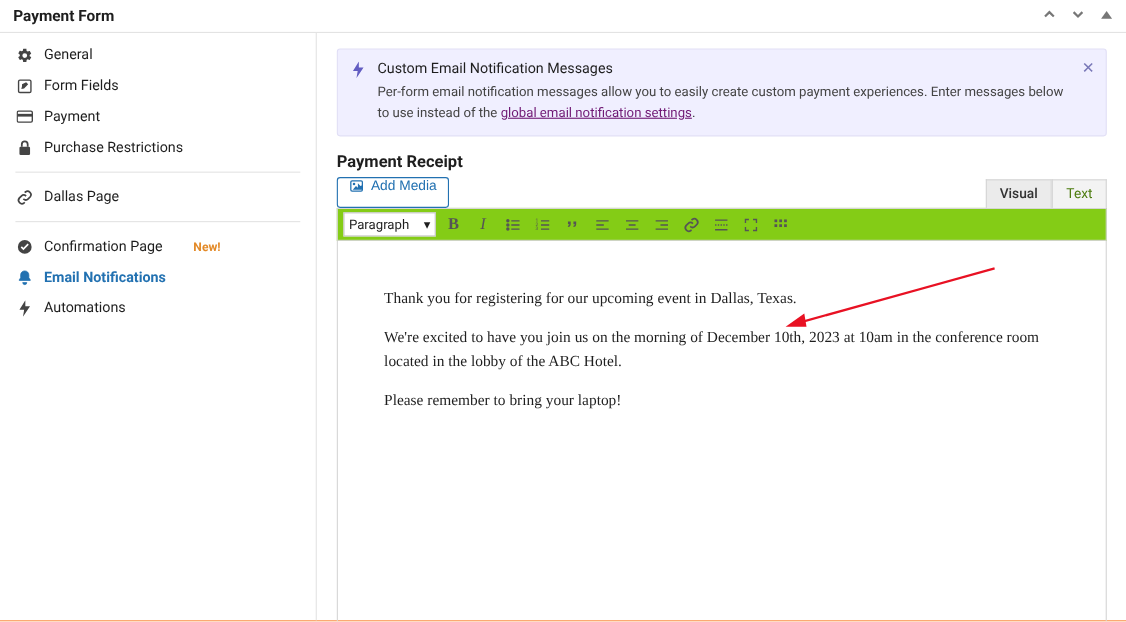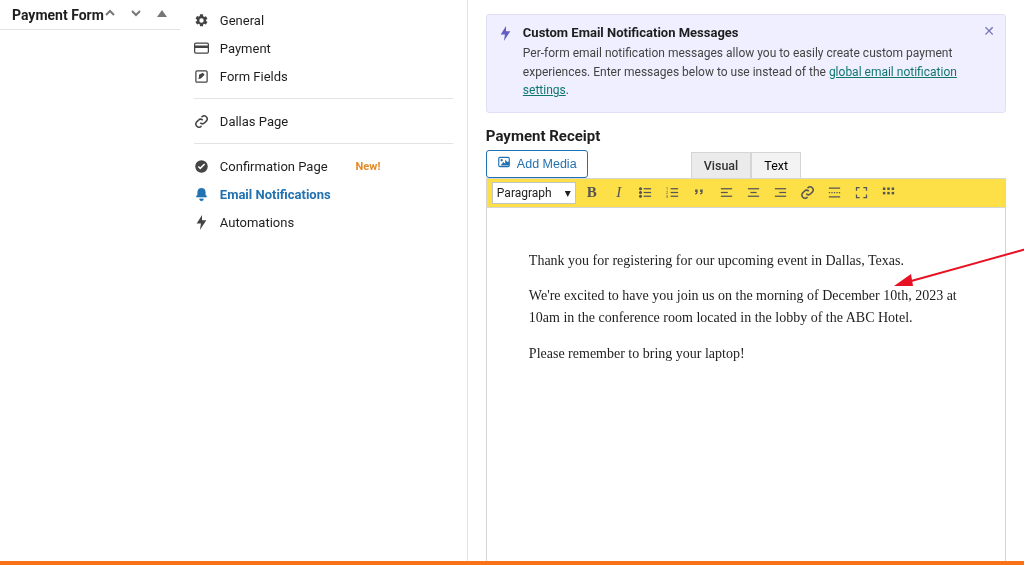--- a/index.html
+++ b/index.html
@@ -1,51 +1,51 @@
 <!DOCTYPE html>
 <html><head>
 <meta charset="utf-8">
 <style>
   *{box-sizing:border-box;margin:0;padding:0}
   html,body{font-family:-apple-system,BlinkMacSystemFont,"Segoe UI",Roboto,sans-serif;font-size:13px;color:#1e1e1e;background:#fff}
-  .app{width:1024px;height:565px;display:flex;border-bottom:4px solid #f97316}
+  .app{width:1024px;height:565px;display:flex;flex-direction:column;border-bottom:1px solid #f97316}
   
   .hdr{height:30px;display:flex;align-items:center;justify-content:space-between;padding:0 12px;border-bottom:1px solid #e3e3e3}
   .hdr-title{font-weight:700;font-size:14px}
   .hdr-ctrls{display:flex;gap:14px;color:#666}
   .hdr-ctrls span{cursor:pointer}
   
   .body{flex:1;display:flex;min-height:0}
   .sidebar{width:288px;border-right:1px solid #e3e3e3;padding-top:6px}
   .main{flex:1;padding:14px 18px 0 18px;overflow:auto}
   
   .nav-item{display:flex;align-items:center;height:28px;padding:0 14px;gap:10px;font-size:13px;cursor:pointer;color:#1e1e1e}
   .nav-item.active{color:#2271b1;font-weight:700}
   .nav-item.active .ico svg path,.nav-item.active .ico svg rect,.nav-item.active .ico svg circle{fill:#2271b1;stroke:#2271b1}
   .nav-sep{margin:8px 14px;border:none;border-top:1px solid #e3e3e3}
   .nav-badge{color:#e38a28;font-size:11px;font-weight:700;margin-left:18px}
   .ico{width:16px;height:16px;display:flex;align-items:center;justify-content:center;color:#444}
   
   .notice{background:#f0efff;border:1px solid #e1dff6;border-radius:3px;padding:10px 30px 12px 36px;position:relative;margin-bottom:14px}
   .notice-ico{position:absolute;left:12px;top:11px}
   .notice-close{position:absolute;right:10px;top:8px;color:#7a79b8;cursor:pointer;font-size:14px}
-  .notice-title{font-weight:700;margin-bottom:4px;font-size:13px}
+  .notice-title{font-weight:400;margin-bottom:4px;font-size:13px}
   .notice-body{font-size:12px;color:#444;line-height:1.55}
-  .notice-body a{color:#0f766e;text-decoration:underline}
+  .notice-body a{color:#701a75;text-decoration:underline}
   
   .fld-label{font-weight:700;font-size:15px;margin-bottom:5px}
-  .btn{display:inline-flex;align-items:center;gap:6px;height:28px;padding:0 10px;border:1px solid #2271b1;color:#2271b1;background:#fff;border-radius:3px;cursor:pointer;font-size:12.5px}
+  .btn{display:inline-flex;gap:6px;height:28px;padding:0 10px;border:1px solid #2271b1;color:#2271b1;background:#fff;border-radius:3px;cursor:pointer;font-size:12.5px}
   
   .editor-wrap{margin-top:-28px}
-  .editor-topbar{display:flex;justify-content:center;align-items:flex-end}
+  .editor-topbar{display:flex;justify-content:flex-end;align-items:flex-end}
   .left-slot{height:28px}
   .ed-tabs{display:flex}
-  .ed-tab{height:26px;padding:0 12px;border:1px solid #d5d5d5;border-bottom:none;background:#f3f3f3;font-size:12.5px;cursor:pointer;display:flex;align-items:center;color:#000000}
+  .ed-tab{height:26px;padding:0 12px;border:1px solid #d5d5d5;border-bottom:none;background:#f3f3f3;font-size:12.5px;cursor:pointer;display:flex;align-items:center;color:#4d7c0f}
   .ed-tab.active{background:#ebebeb;color:#333;font-weight:500}
-  .ed-toolbar{border:1px solid #d5d5d5;background:#fde047;padding:3px 5px;display:flex;align-items:center;gap:5px}
+  .ed-toolbar{border:1px solid #d5d5d5;background:#84cc16;padding:3px 5px;display:flex;align-items:center;gap:5px}
   .para-sel{height:22px;font-size:12px;border:1px solid #c4c4c4;background:#fff;padding:0 4px;min-width:84px;cursor:pointer;display:flex;align-items:center;justify-content:space-between}
   .tbtn{width:22px;height:22px;display:flex;align-items:center;justify-content:center;cursor:pointer;color:#555}
   .ed-content{border:1px solid #d5d5d5;border-top:none;height:370px;padding:42px 42px 20px 42px;font-family:Georgia,'Times New Roman',serif;font-size:14px;line-height:1.55;position:relative}
   .ed-content p{margin-bottom:14px}
   
   .arrow{position:absolute;pointer-events:none}
 </style>
 </head>
 <body>
 
@@ -72,35 +72,44 @@
       <div class="nav-item">
         <span class="ico">
             <svg width="15" height="15" viewBox="0 0 24 24" fill="#444">
               <path d="M19.14 12.94a7 7 0 0 0 .05-.94 7 7 0 0 0-.05-.94l2.03-1.58a.5.5 0 0 0 .12-.63l-1.92-3.32a.5.5 0 0 0-.6-.22l-2.39.96a7 7 0 0 0-1.62-.94l-.36-2.54A.5.5 0 0 0 13.9 2h-3.8a.5.5 0 0 0-.5.42l-.36 2.54a7 7 0 0 0-1.62.94l-2.39-.96a.5.5 0 0 0-.6.22L2.71 8.48a.5.5 0 0 0 .12.63l2.03 1.58a7 7 0 0 0-.05.94 7 7 0 0 0 .05.94l-2.03 1.58a.5.5 0 0 0-.12.63l1.92 3.32a.5.5 0 0 0 .6.22l2.39-.96a7 7 0 0 0 1.62.94l.36 2.54a.5.5 0 0 0 .5.42h3.8a.5.5 0 0 0 .5-.42l.36-2.54a7 7 0 0 0 1.62-.94l2.39.96a.5.5 0 0 0 .6-.22l1.92-3.32a.5.5 0 0 0-.12-.63ZM12 15.5A3.5 3.5 0 1 1 15.5 12 3.5 3.5 0 0 1 12 15.5Z"></path>
             </svg>
           </span>
         <span>General</span>
       </div>
       <div class="nav-item">
         <span class="ico">
+            <svg width="15" height="15" viewBox="0 0 24 24" fill="none" stroke="#444" stroke-width="2">
+              <rect x="3" y="3" width="18" height="18" rx="2"></rect>
+              <path d="M8 9l6-3 3 3-6 6-4 1 1-4z" fill="#444" stroke="none"></path>
+            </svg>
+          </span>
+        <span>Form Fields</span>
+      </div>
+      <div class="nav-item">
+        <span class="ico">
             <svg width="15" height="12" viewBox="0 0 24 18" fill="#444">
               <rect x="1" y="1" width="22" height="16" rx="2" fill="none" stroke="#444" stroke-width="2"></rect>
               <rect x="1" y="5" width="22" height="4"></rect>
             </svg>
           </span>
         <span>Payment</span>
       </div>
       <div class="nav-item">
         <span class="ico">
-            <svg width="15" height="15" viewBox="0 0 24 24" fill="none" stroke="#444" stroke-width="2">
-              <rect x="3" y="3" width="18" height="18" rx="2"></rect>
-              <path d="M8 9l6-3 3 3-6 6-4 1 1-4z" fill="#444" stroke="none"></path>
-            </svg>
-          </span>
-        <span>Form Fields</span>
+            <svg width="13" height="15" viewBox="0 0 24 28" fill="#444">
+              <rect x="3" y="12" width="18" height="14" rx="2"></rect>
+              <path d="M7 12 V8 a5 5 0 0 1 10 0 V12" fill="none" stroke="#444" stroke-width="3"></path>
+            </svg>
+          </span>
+        <span>Purchase Restrictions</span>
       </div>
       <hr class="nav-sep">
       <div class="nav-item">
         <span class="ico">
             <svg width="15" height="15" viewBox="0 0 24 24" fill="none" stroke="#444" stroke-width="2.5">
               <path d="M10 14a5 5 0 0 0 7 0l3-3a5 5 0 0 0-7-7l-1 1"></path>
               <path d="M14 10a5 5 0 0 0-7 0l-3 3a5 5 0 0 0 7 7l1-1"></path>
             </svg>
           </span>
         <span>Dallas Page</span>

